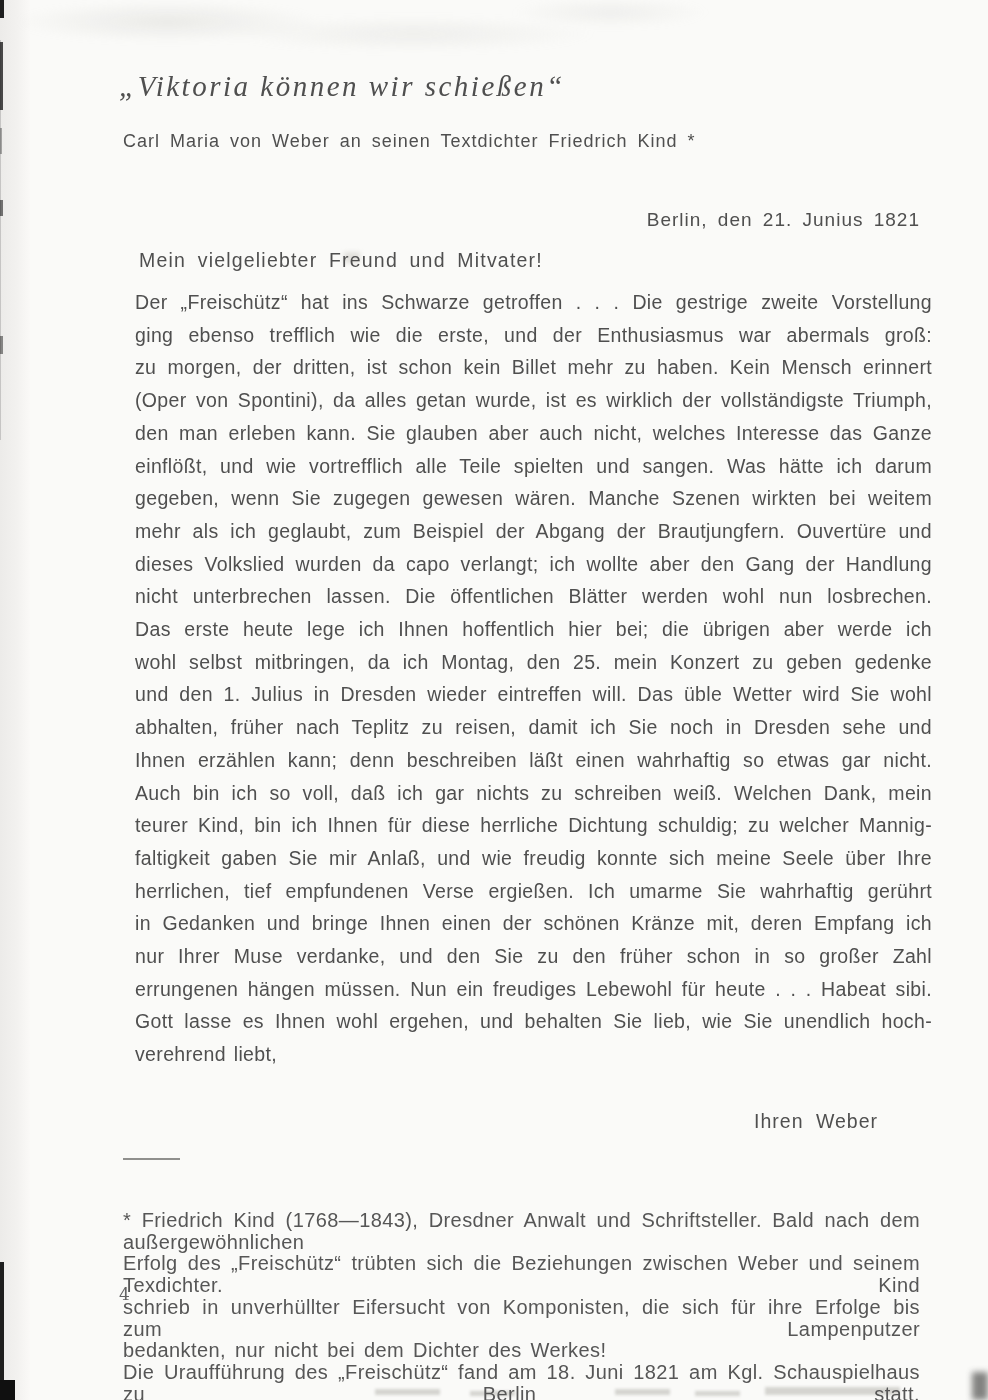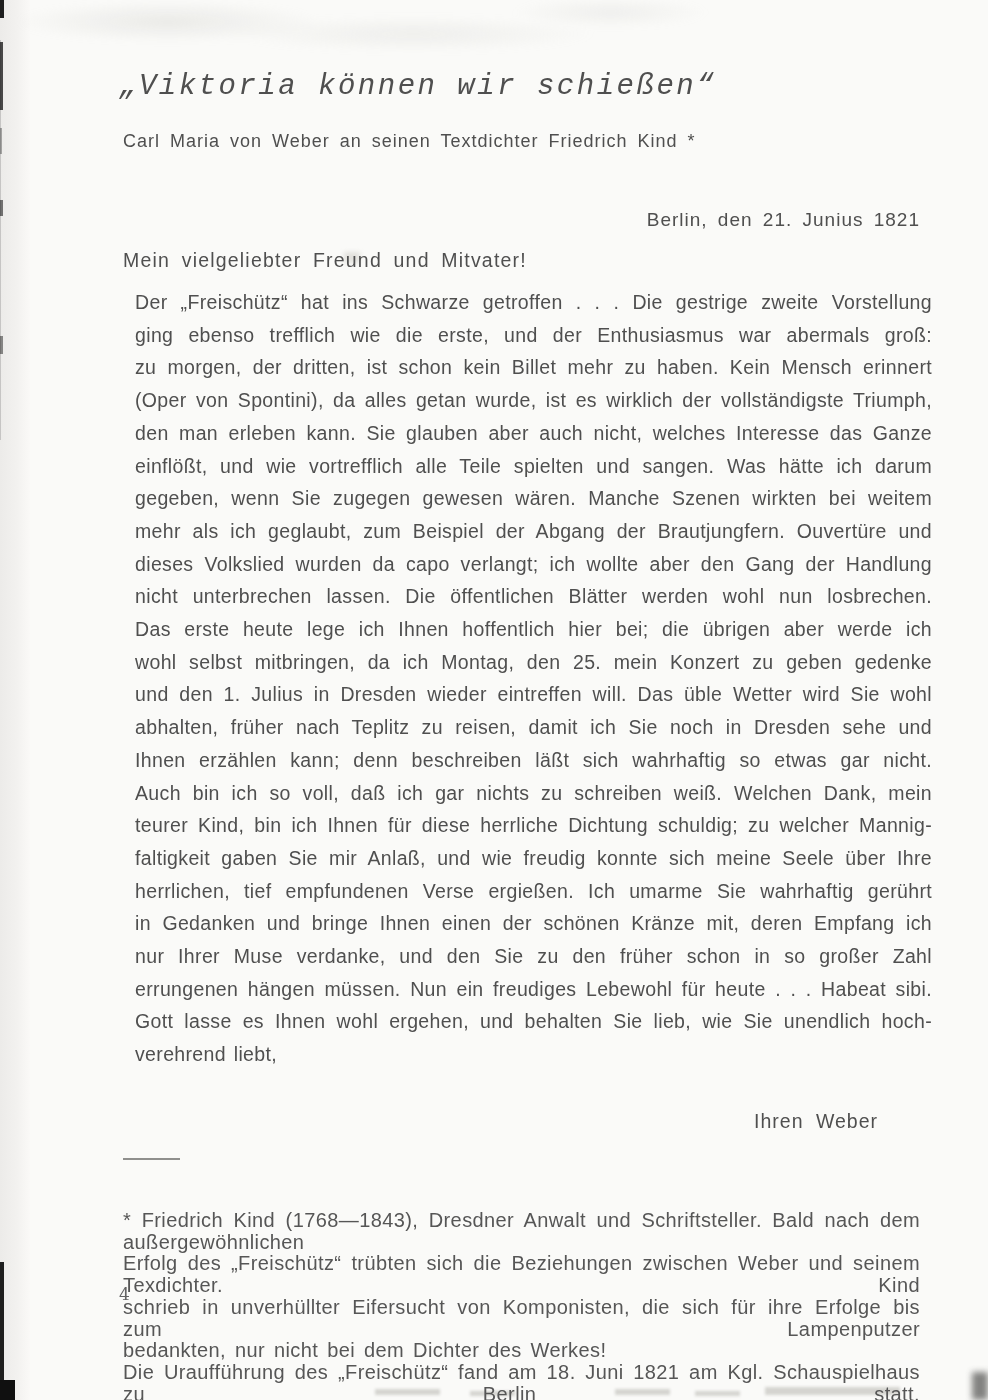--- a/index.html
+++ b/index.html
@@ -49,36 +49,36 @@
   .bd4 { left: 695px; top: 1391px; width: 45px;  height: 5px; }
   .bd5 { left: 765px; top: 1387px; width: 135px; height: 8px; }
   .mid-spot {
     position: absolute; left: 344px; top: 252px; width: 16px; height: 11px;
     background: #e2e1dd; filter: blur(2px);
   }
   
   .text-col { position: absolute; left: 123px; top: 0; width: 797px; height: 100%; }
   .title {
     position: absolute; top: 70px; left: -4px; margin: 0;
-    font-family: Liberation Mono, monospace;
+    font-family: Liberation Serif, serif;
     font-style: italic; font-weight: 400;
     font-size: 29px; letter-spacing: 2.5px;
     color: var(--ink, #4f4f4f);
   }
   .subtitle {
     position: absolute; top: 131px; left: 0;
     font-size: 18px; letter-spacing: 1px; word-spacing: 4px;
   }
   .dateline {
     position: absolute; top: 209px; left: 0; width: 100%;
     text-align: right;
     font-size: 19px; letter-spacing: 1px; word-spacing: 4px;
   }
   .salutation {
-    position: absolute; top: 249px; left: 0;
+    position: absolute; top: 249px; left: 16px;
     font-size: 19.5px; letter-spacing: 1.2px; word-spacing: 5px;
   }
   .letter-body {
     position: absolute; top: 286px; left: 12px; width: 100%;
     font-size: 19.5px; line-height: 32.7px;
     letter-spacing: 0.35px; word-spacing: 2px;
   }
   .body-line { text-align: justify; text-align-last: justify; white-space: normal; }
   .body-line.no-just { text-align: left; text-align-last: left; }
   .signature {
@@ -146,21 +146,21 @@
       <div class="body-line">den man erleben kann. Sie glauben aber auch nicht, welches Interesse das Ganze</div>
       <div class="body-line">einflößt, und wie vortrefflich alle Teile spielten und sangen. Was hätte ich darum</div>
       <div class="body-line">gegeben, wenn Sie zugegen gewesen wären. Manche Szenen wirkten bei weitem</div>
       <div class="body-line">mehr als ich geglaubt, zum Beispiel der Abgang der Brautjungfern. Ouvertüre und</div>
       <div class="body-line">dieses Volkslied wurden da capo verlangt; ich wollte aber den Gang der Handlung</div>
       <div class="body-line">nicht unterbrechen lassen. Die öffentlichen Blätter werden wohl nun losbrechen.</div>
       <div class="body-line">Das erste heute lege ich Ihnen hoffentlich hier bei; die übrigen aber werde ich</div>
       <div class="body-line">wohl selbst mitbringen, da ich Montag, den 25. mein Konzert zu geben gedenke</div>
       <div class="body-line">und den 1. Julius in Dresden wieder eintreffen will. Das üble Wetter wird Sie wohl</div>
       <div class="body-line">abhalten, früher nach Teplitz zu reisen, damit ich Sie noch in Dresden sehe und</div>
-      <div class="body-line">Ihnen erzählen kann; denn beschreiben läßt sich wahrhaftig so etwas gar nicht.</div>
+      <div class="body-line">Ihnen erzählen kann; denn beschreiben läßt einen wahrhaftig so etwas gar nicht.</div>
       <div class="body-line">Auch bin ich so voll, daß ich gar nichts zu schreiben weiß. Welchen Dank, mein</div>
       <div class="body-line">teurer Kind, bin ich Ihnen für diese herrliche Dichtung schuldig; zu welcher Mannig-</div>
       <div class="body-line">faltigkeit gaben Sie mir Anlaß, und wie freudig konnte sich meine Seele über Ihre</div>
       <div class="body-line">herrlichen, tief empfundenen Verse ergießen. Ich umarme Sie wahrhaftig gerührt</div>
       <div class="body-line">in Gedanken und bringe Ihnen einen der schönen Kränze mit, deren Empfang ich</div>
       <div class="body-line">nur Ihrer Muse verdanke, und den Sie zu den früher schon in so großer Zahl</div>
       <div class="body-line">errungenen hängen müssen. Nun ein freudiges Lebewohl für heute . . . Habeat sibi.</div>
       <div class="body-line">Gott lasse es Ihnen wohl ergehen, und behalten Sie lieb, wie Sie unendlich hoch-</div>
       <div class="body-line no-just">verehrend liebt,</div>
     </div>

